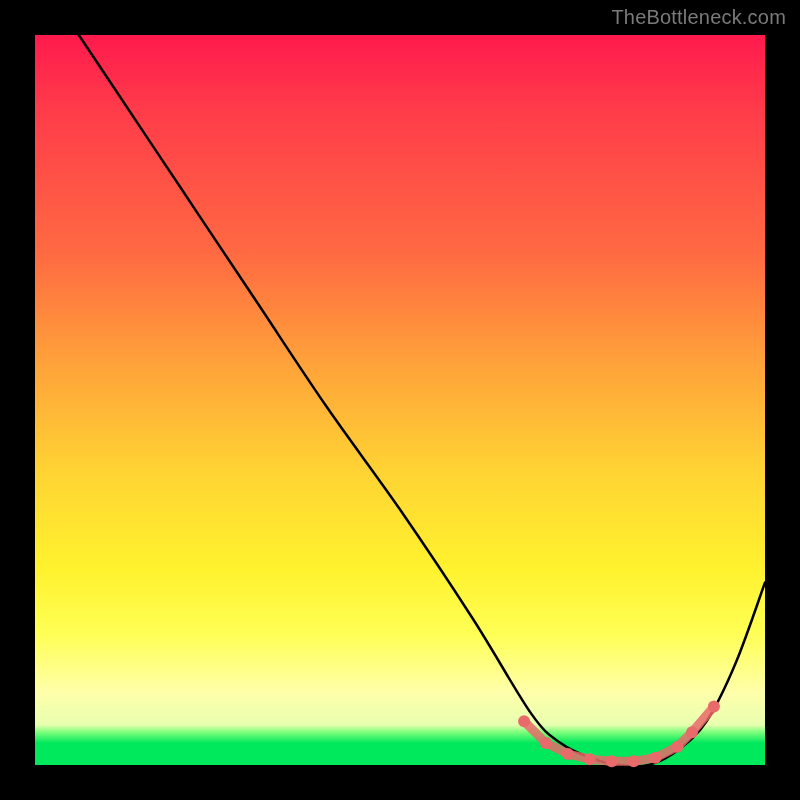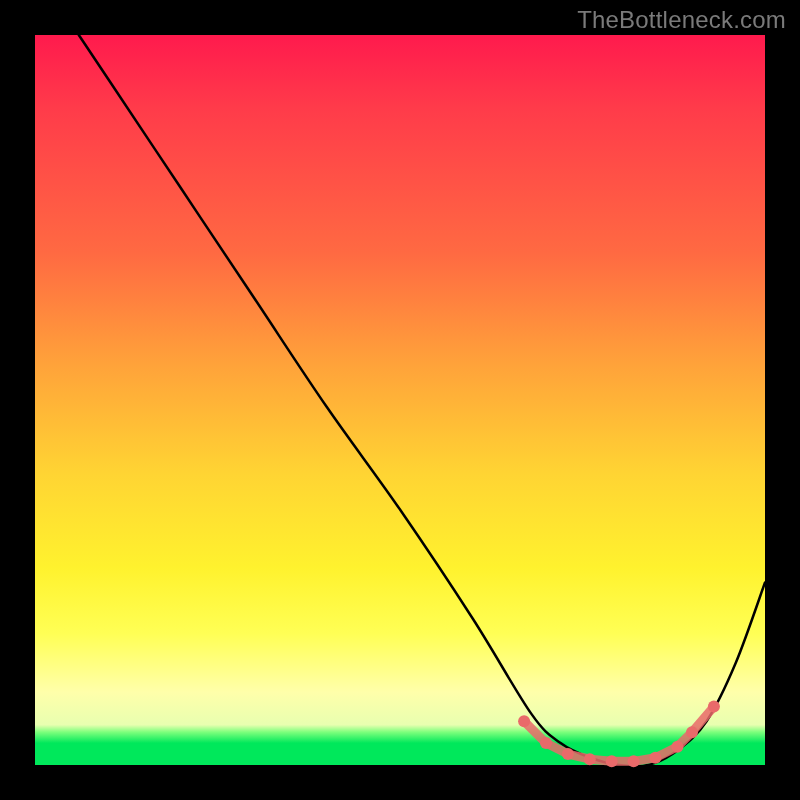--- a/index.html
+++ b/index.html
@@ -40,21 +40,21 @@
       #7cff7c 95.5%,
       #00e85b 97%,
       #00e85b 100%
     );
   }
   .watermark {
     position: absolute;
     top: 6px;
     right: 14px;
     color: #7a7a7a;
-    font-size: 24px;
+    font-size: 20px;
     font-weight: 500;
     letter-spacing: 0.2px;
     user-select: none;
   }
   svg.curve {
     position: absolute;
     left: 0;
     top: 0;
     width: 730px;
     height: 730px;

